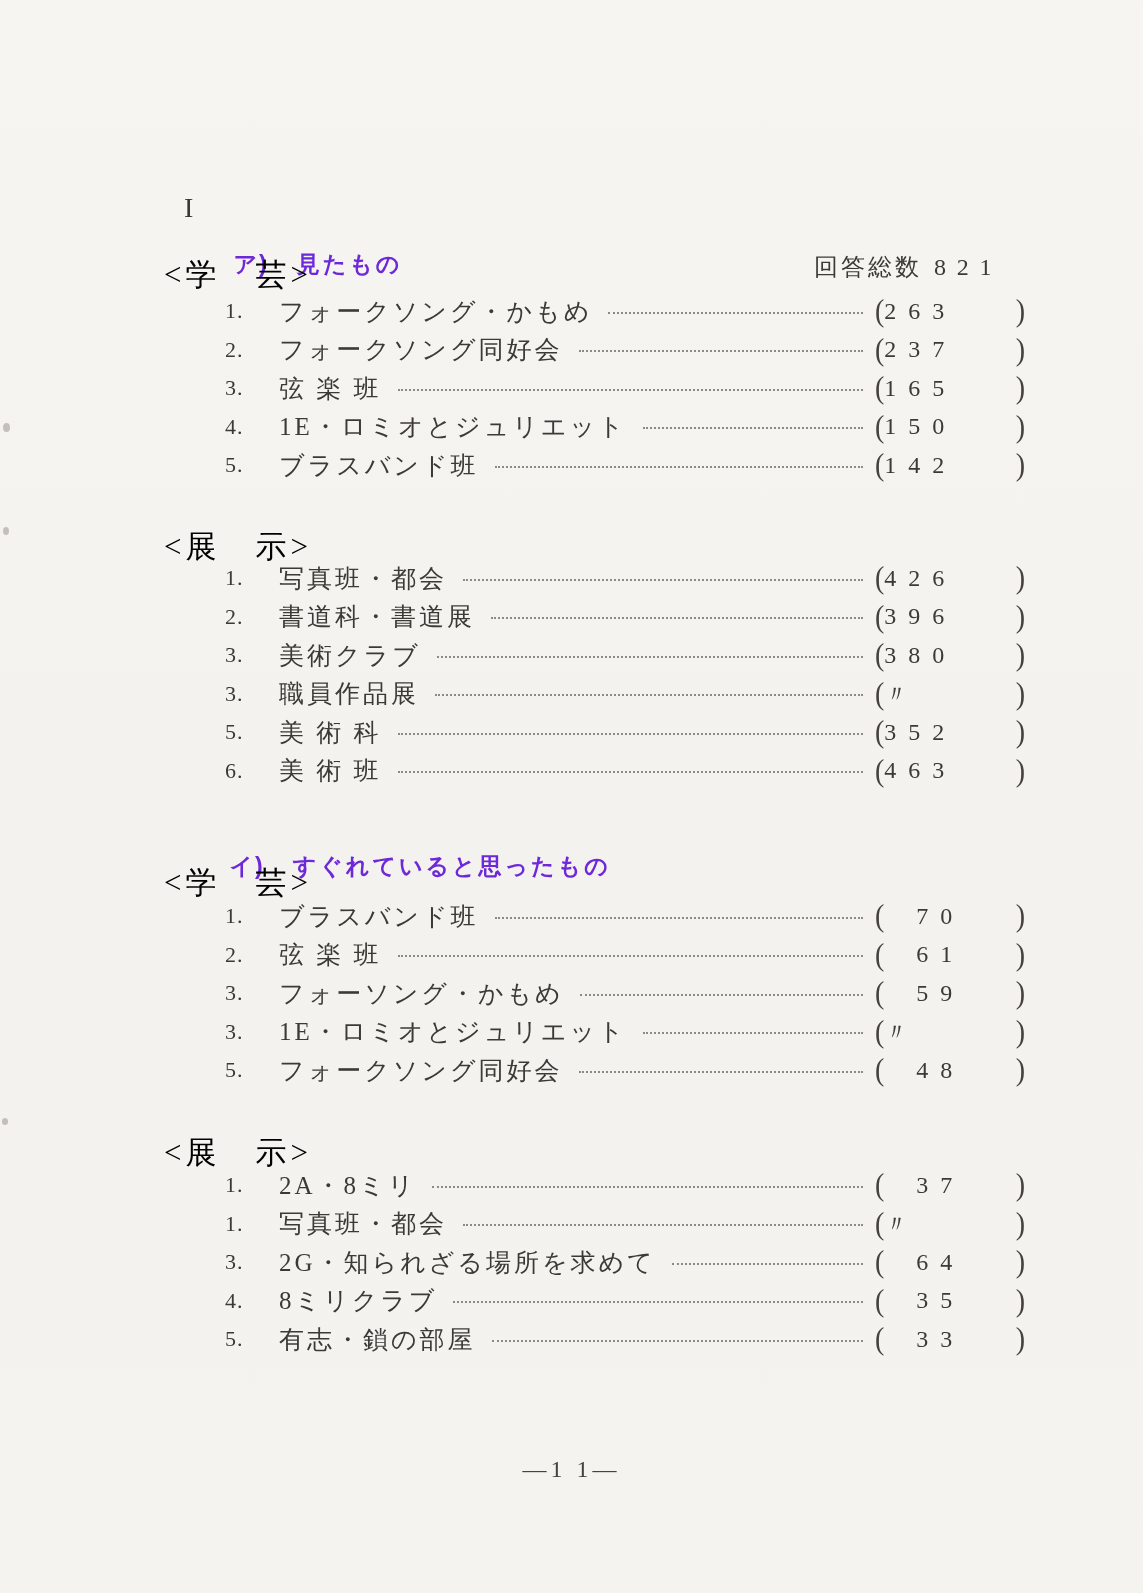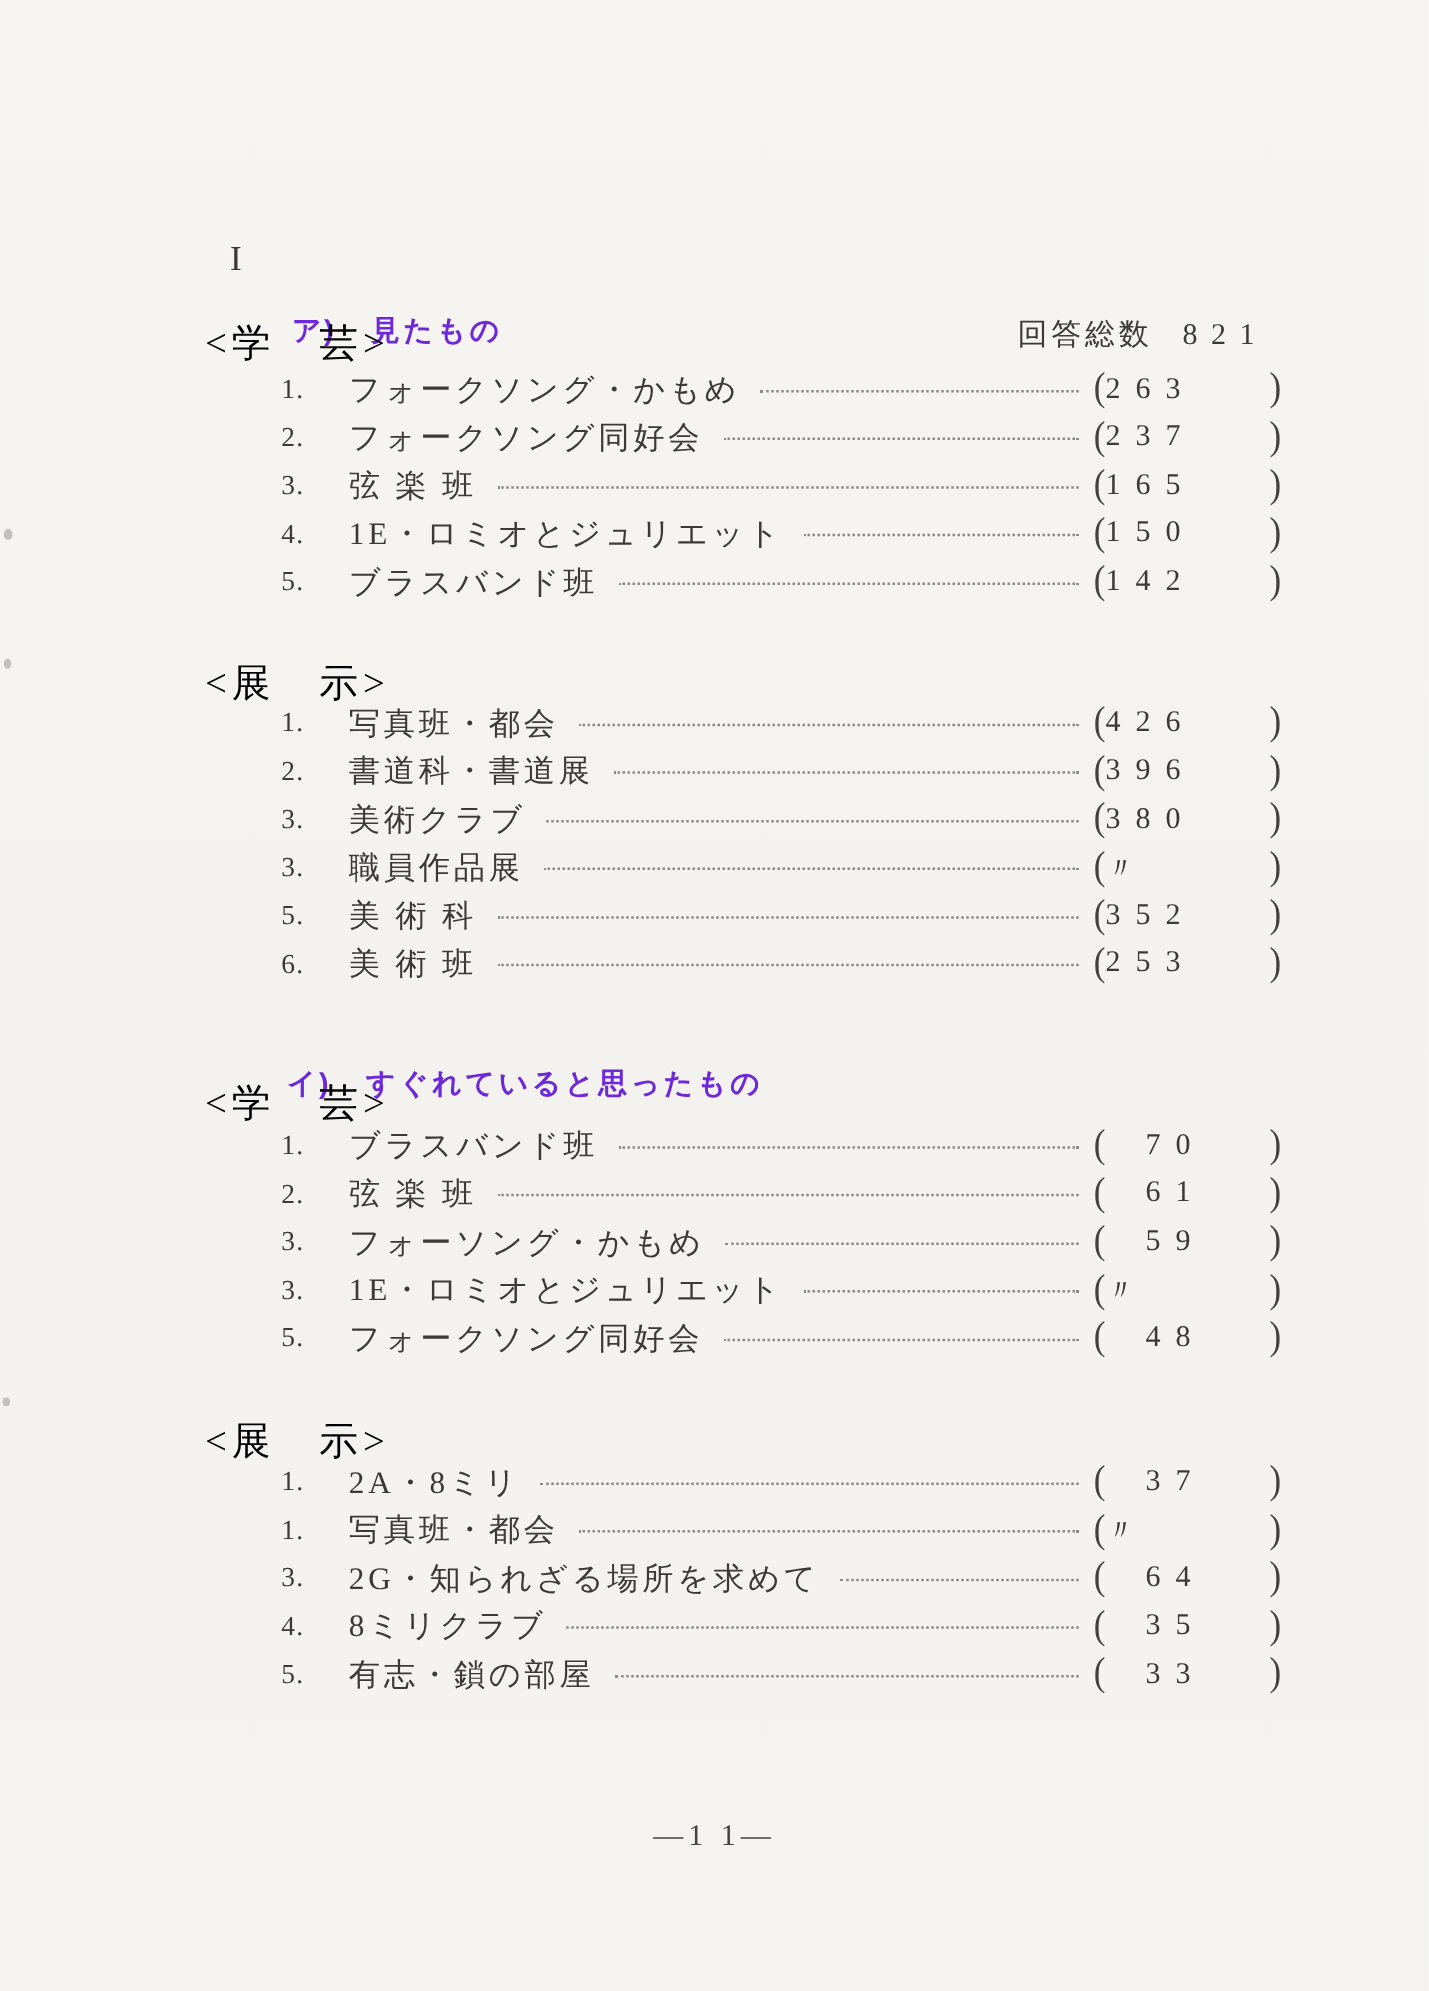--- a/index.html
+++ b/index.html
@@ -34,21 +34,21 @@
   }
   .qheader .qlabel{margin-right:28px;letter-spacing:2px;}
   .qheader .qtitle{letter-spacing:3px;}
   .qh-a{left:208px;top:222px;}
   .qh-i{left:204px;top:824px;}
   .total{
     position:absolute;left:790px;top:224px;
     font-size:24px;white-space:pre;color:#3c3a37;
   }
   .total .tlabel{letter-spacing:3px;}
-  .total .tdigits{letter-spacing:0.45em;margin-left:24px;}
+  .total .tdigits{letter-spacing:0.45em;margin-left:12px;}
   .gheading{
     position:absolute;left:164px;
     font-size:31px;letter-spacing:4px;
     color:#000000;white-space:pre;
   }
   .gh-1{top:254px;}
   .gh-2{top:526px;}
   .gh-3{top:862px;}
   .gh-4{top:1132px;}
   .rows{
@@ -228,21 +228,21 @@
           <span class="digits">352</span>
           <span class="p">)</span>
         </span>
     </div>
     <div class="row">
       <span class="rank">6.</span>
         <span class="name">美 術 班</span>
         <span class="leader"></span>
         <span class="val">
           <span class="p">(</span>
-          <span class="digits">253</span>
+          <span class="digits">463</span>
           <span class="p">)</span>
         </span>
     </div>
   </div>
 
   <div class="qheader qh-i">
     <span class="qlabel">イ)</span><span class="qtitle">すぐれていると思ったもの</span>
   </div>
 
   <div class="gheading gh-3">&lt;学　芸&gt;</div>

